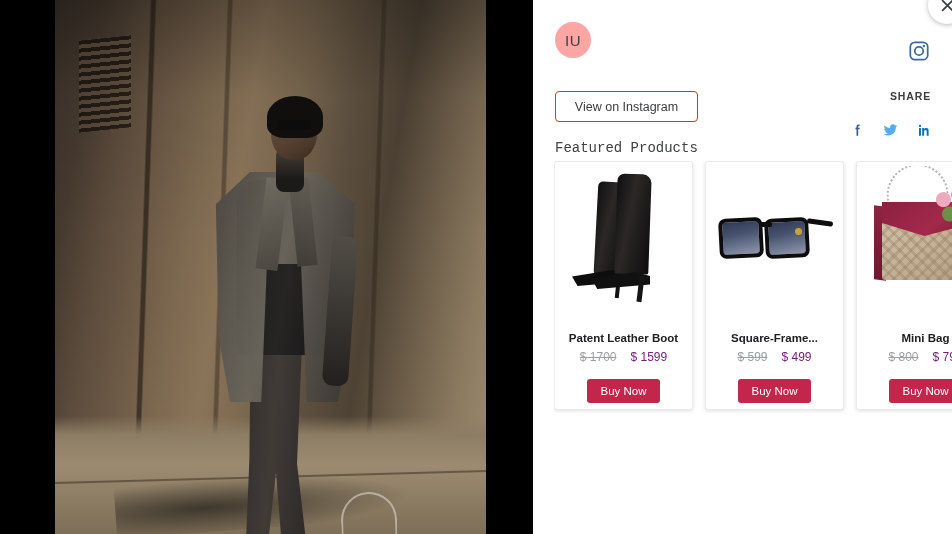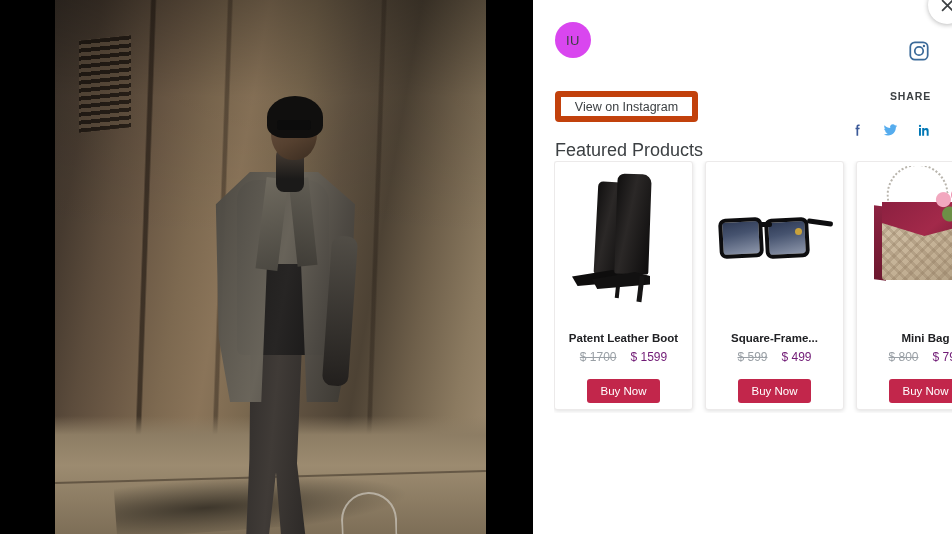--- a/index.html
+++ b/index.html
@@ -145,53 +145,53 @@
     z-index: 30; cursor: pointer;
   }
   .close-btn svg { width: 13px; height: 13px; }
 
   .author-row {
     position: absolute; left: 22px; top: 22px;
     display: flex; align-items: center; gap: 14px;
   }
   .avatar {
     width: 36px; height: 36px; border-radius: 50%;
-    background: #d946ef;
+    background: #fca5a5;
     display: flex; align-items: center; justify-content: center;
-    font-size: 13px; color: #3c4043; letter-spacing: .5px;
+    font-size: 15px; color: #3c4043; letter-spacing: .5px;
   }
   .author-name { font-size: 13.5px; color: #202124; line-height: 1.35; }
   .author-meta { font-size: 11.5px; color: #3c4043; line-height: 1.35; }
 
   .ig-badge {
     position: absolute; right: 22px; top: 40px;
     width: 22px; height: 22px; cursor: pointer;
   }
 
   .view-btn {
     position: absolute; left: 22px; top: 91px;
     width: 143px; height: 31px;
-    border: 6px solid #c2410c; border-radius: 4px;
+    border: 1px solid #c2410c; border-radius: 4px;
     background: #fff; color: #3c4043;
     font-size: 12.5px; font-family: inherit;
     cursor: pointer;
     display: flex; align-items: center; justify-content: center;
   }
 
   .share-block { position: absolute; right: 21px; top: 90px; text-align: right; }
   .share-label {
     font-size: 10.5px; letter-spacing: .85px; color: #3c4043; font-weight: 700;
     margin-bottom: 20px;
   }
   .share-icons { display: flex; gap: 17px; align-items: center; justify-content: flex-end; }
   .share-icons span { cursor: pointer; display: inline-flex; }
 
   .featured-title {
     position: absolute; left: 22px; top: 140px;
-    font-size: 18px; color: #3c4043;
+    font-size: 14px; color: #3c4043; font-family: Liberation Mono, monospace;
   }
 
   
   .rail {
     position: absolute; left: 21px; top: 161px;
     width: 398px; height: 252px;
     display: flex; gap: 12px;
     overflow: hidden;
   }
   .card {

